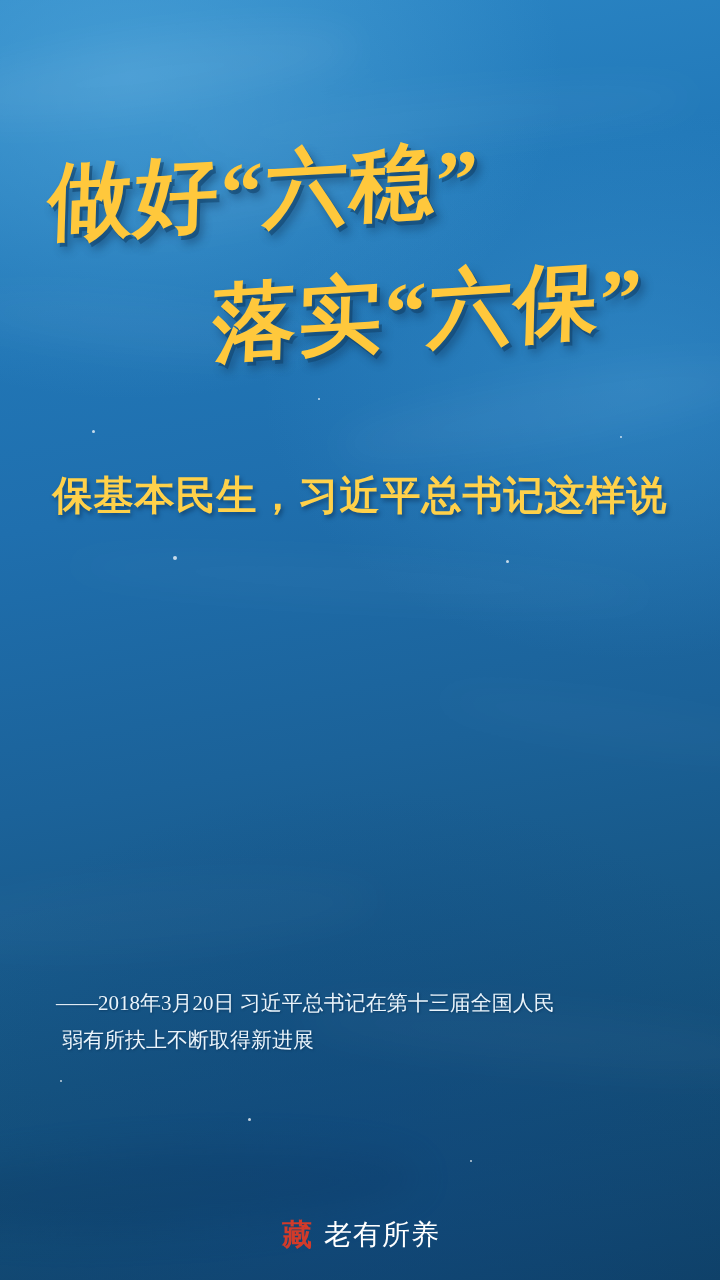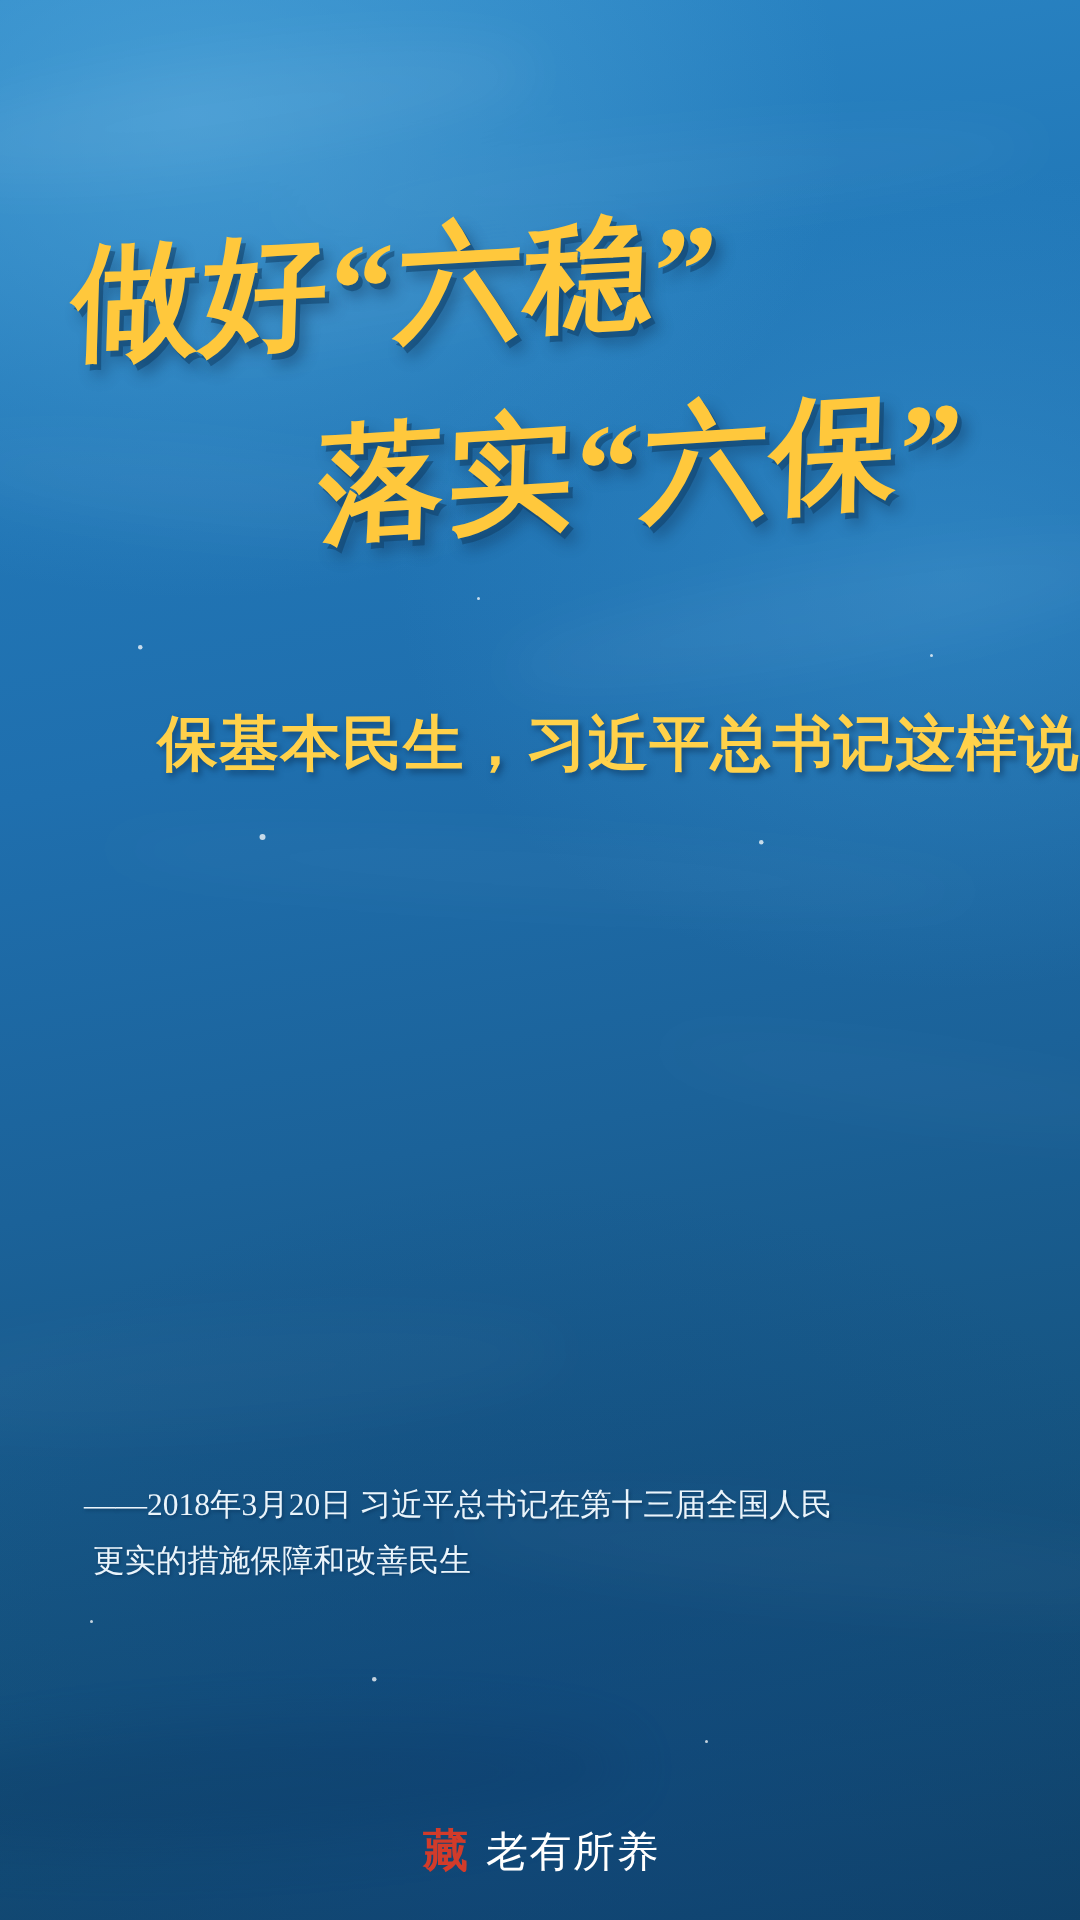--- a/index.html
+++ b/index.html
@@ -81,21 +81,21 @@
     font-size: 84px;
     transform: rotate(-3.6deg) skewX(-5deg);
   }
 
   
   .subtitle {
     position: absolute;
     top: 468px;
     left: 0;
     width: 720px;
-    text-align: right;
+    text-align: center;
     color: #ffd14a;
     font-family: "Liberation Serif", serif;
     font-weight: 700;
     font-size: 40px;
     letter-spacing: 1px;
     text-shadow: 2px 3px 4px rgba(10,50,90,0.6);
   }
 
   
   .quote {
@@ -194,21 +194,21 @@
   <div class="title-block">
     <div class="brush-line brush-line-1">做好“六稳”</div>
     <div class="brush-line brush-line-2">落实“六保”</div>
   </div>
 
   <div class="subtitle">保基本民生，习近平总书记这样说</div>
 
 
   <div class="source">
     <div class="line1">——2018年3月20日  习近平总书记在第十三届全国人民</div>
-    <div class="line2">更实的措施保障和改善民生</div>
+    <div class="line2">弱有所扶上不断取得新进展</div>
   </div>
 
   <div class="footer">
     <span class="logo-mark">
       <span class="seal">藏</span>
     </span>
     <span class="logo-text">老有所养</span>
   </div>
 
 </div>

